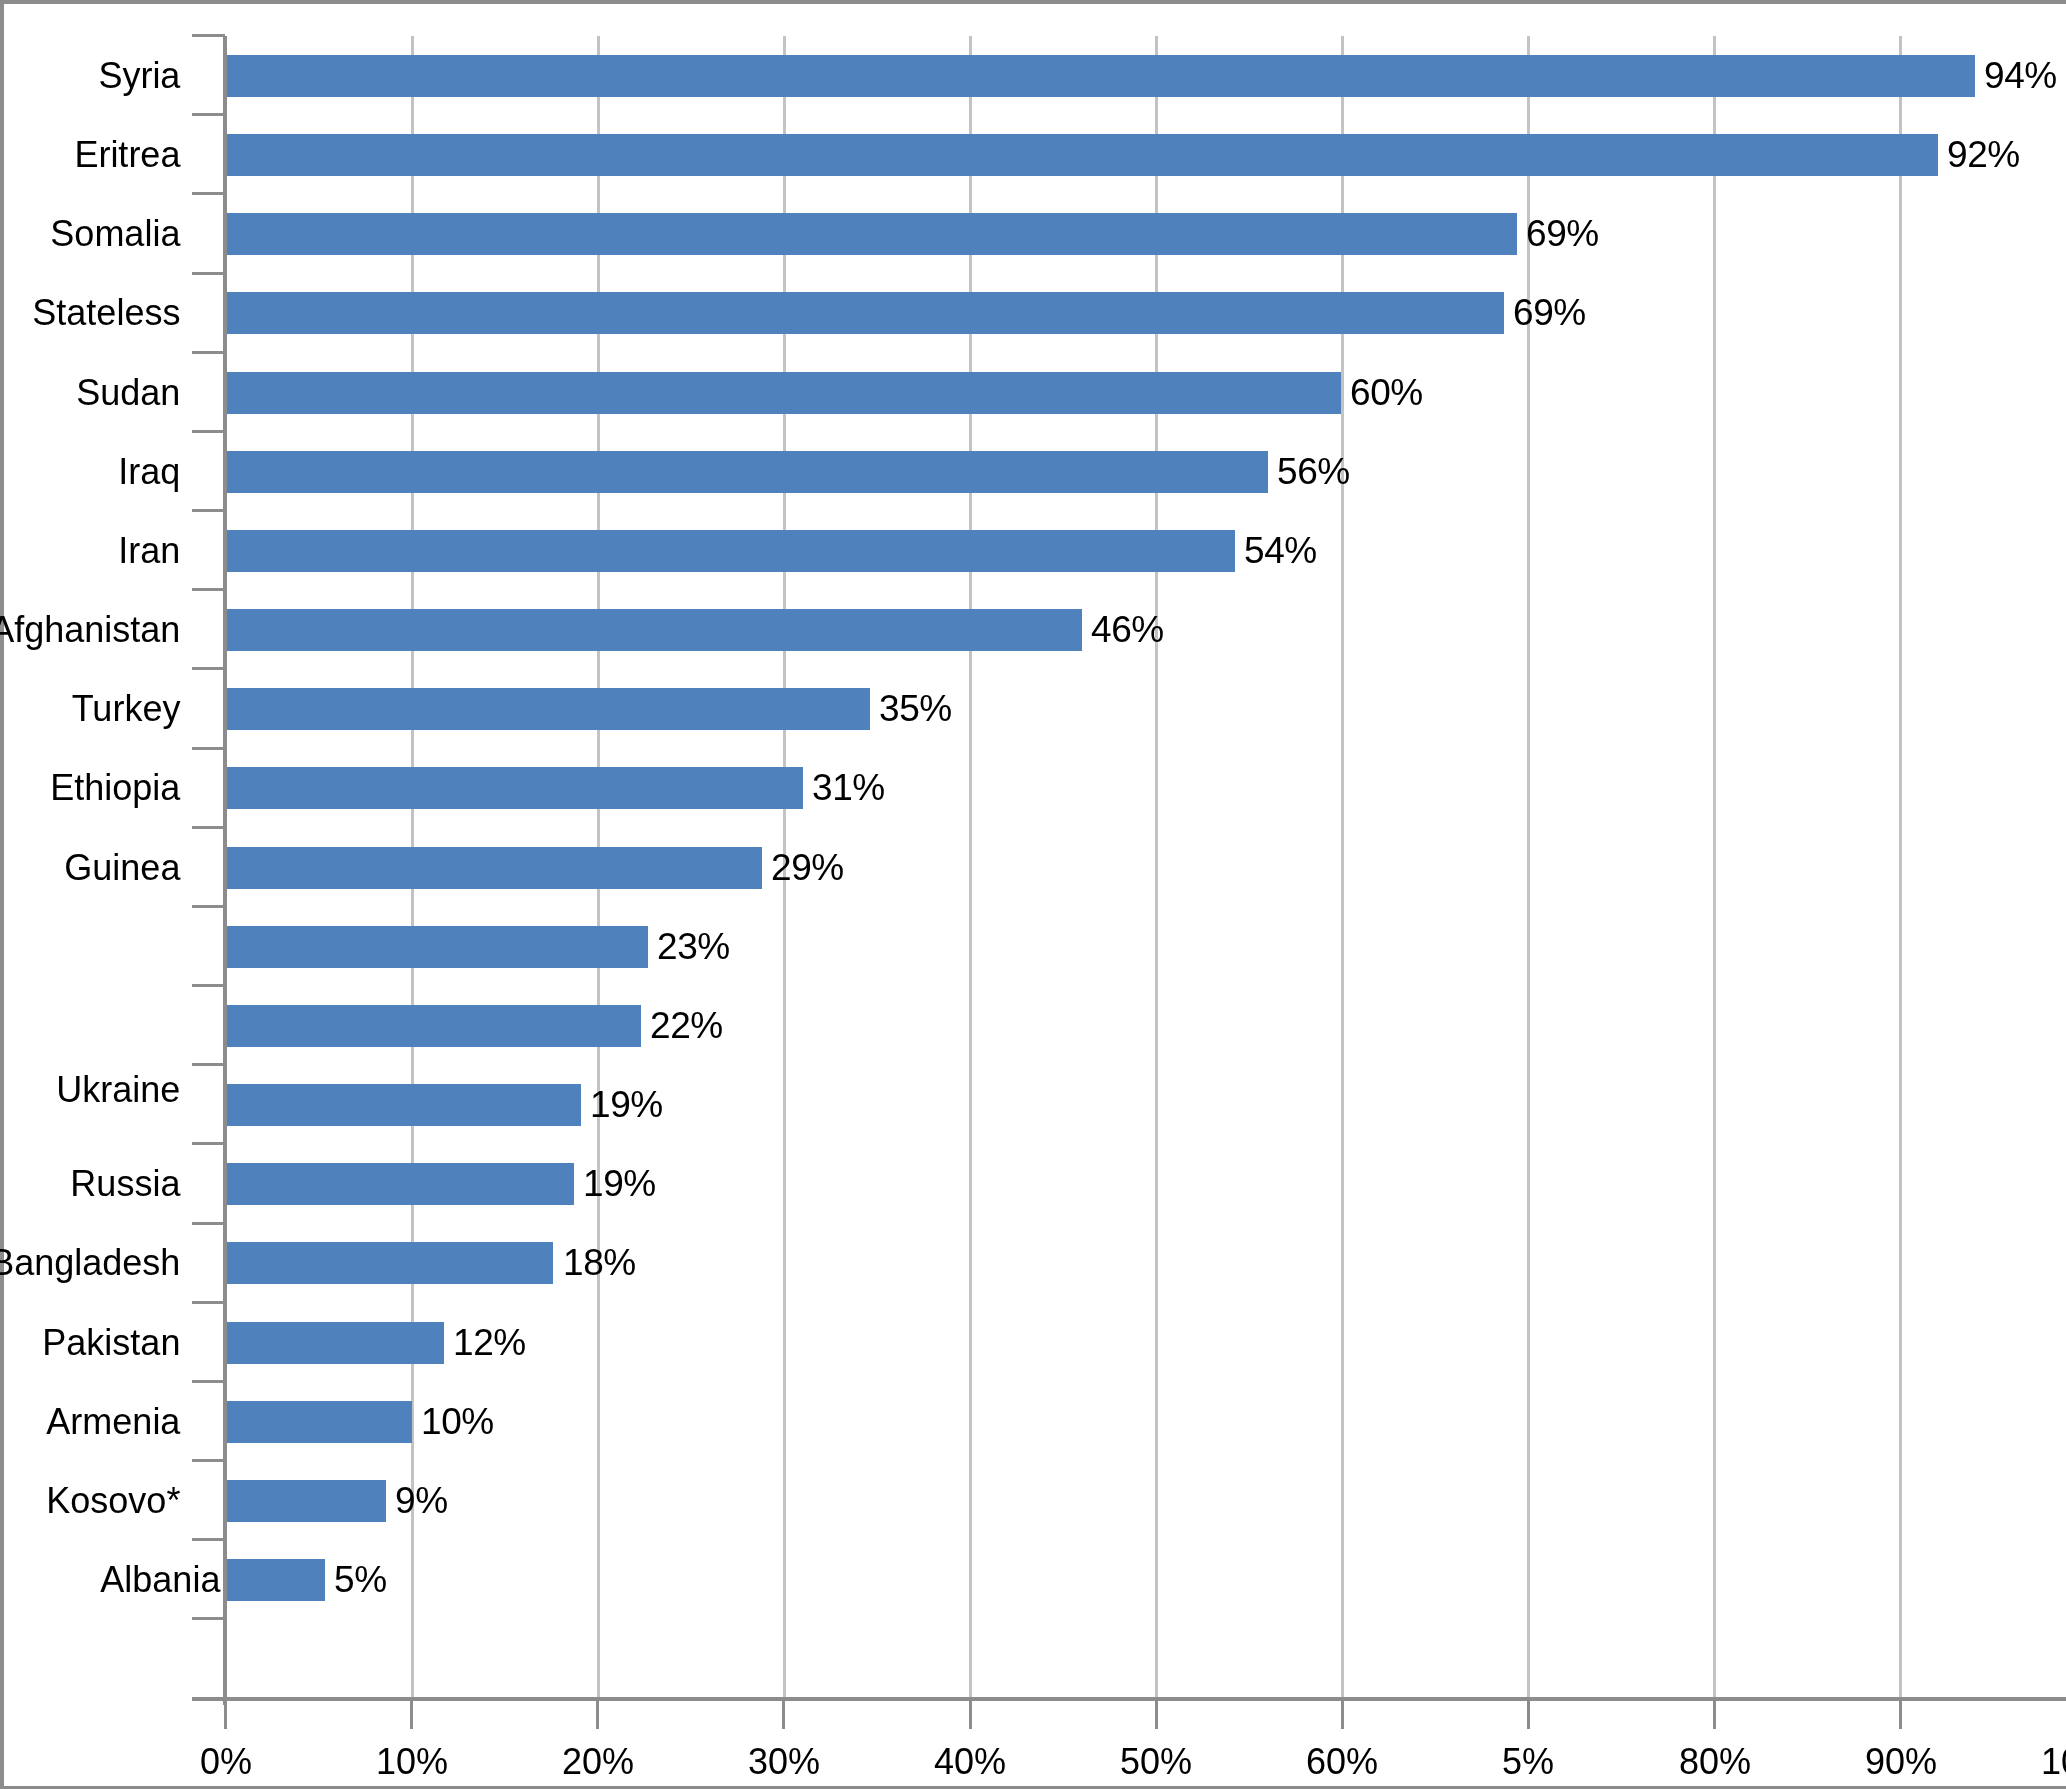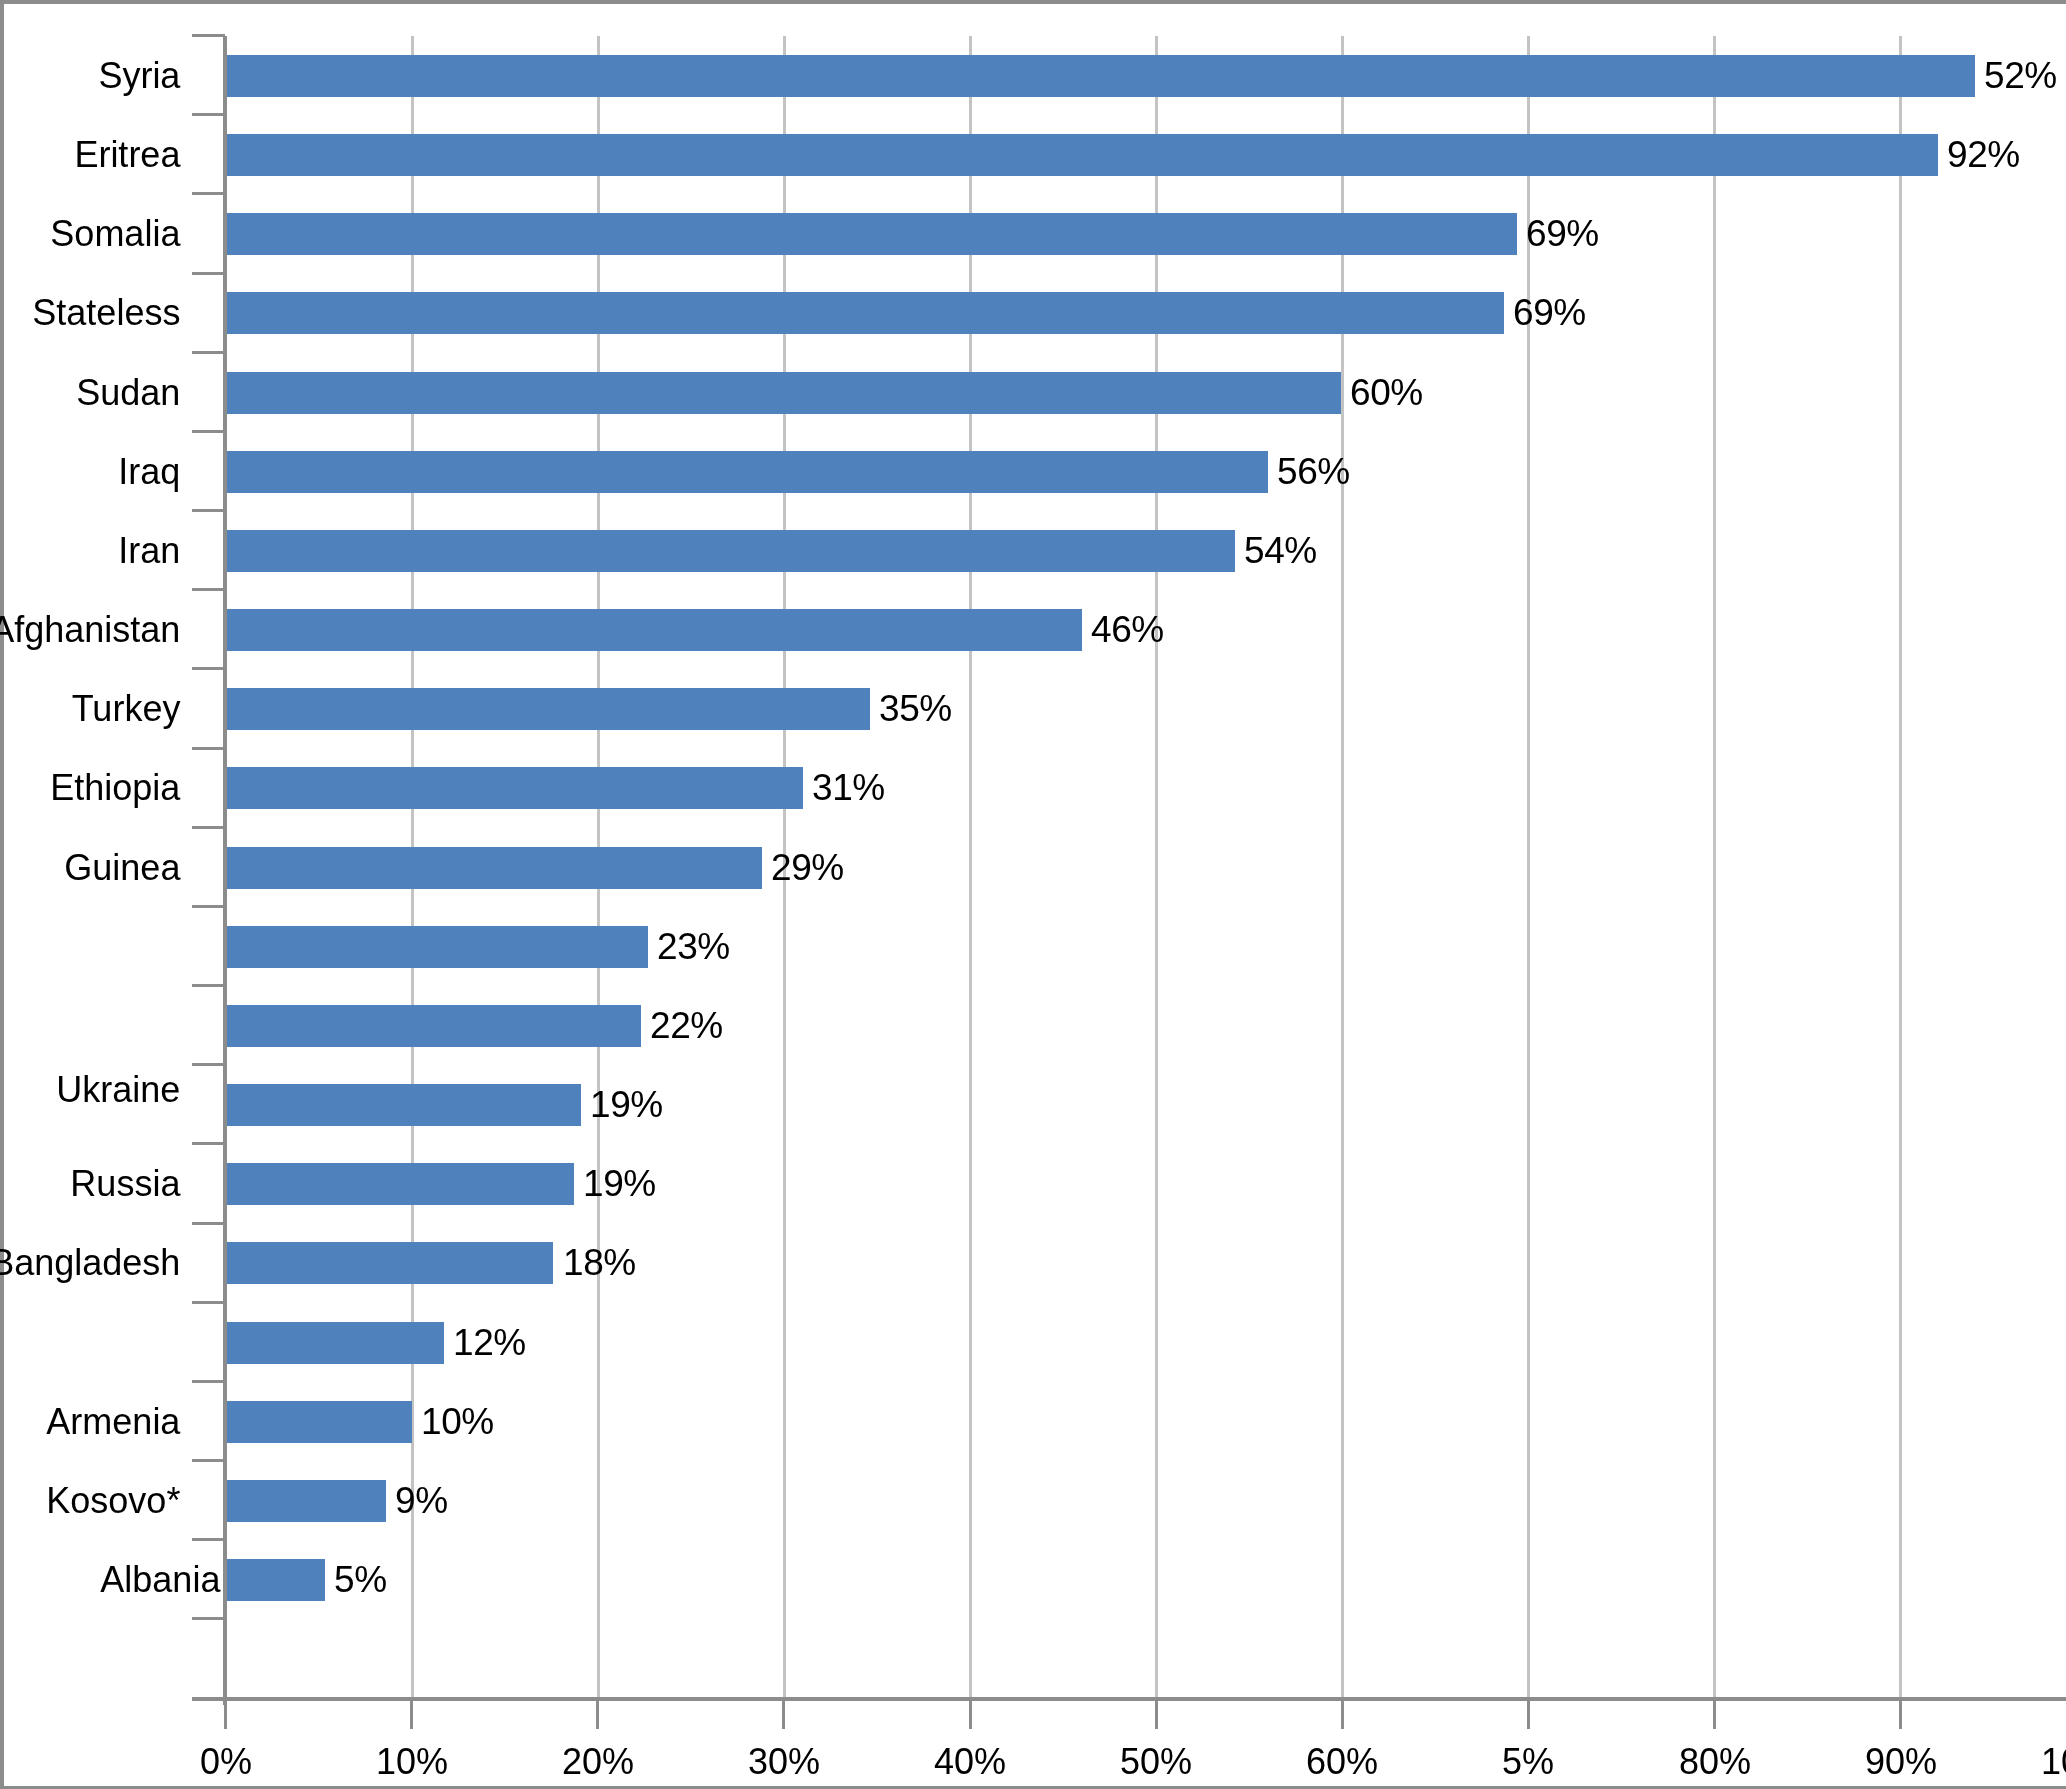--- a/index.html
+++ b/index.html
@@ -85,21 +85,21 @@
       <div class="gridline" style="left: 1151px; top: 32px; height: 1662px; background: rgb(195, 195, 195);"></div>
       <div class="gridline" style="left: 1337px; top: 32px; height: 1662px; background: rgb(195, 195, 195);"></div>
       <div class="gridline" style="left: 1523px; top: 32px; height: 1662px; background: rgb(195, 195, 195);"></div>
       <div class="gridline" style="left: 1709px; top: 32px; height: 1662px; background: rgb(195, 195, 195);"></div>
       <div class="gridline" style="left: 1895px; top: 32px; height: 1662px; background: rgb(195, 195, 195);"></div>
     </div>
 
   <div id="plot">
       <div class="row" style="top: 0px; height: 79px;">
         <div class="bar" style="width: 1749px; background: rgb(79, 129, 189);"></div>
-        <div class="bar-label" style="left: 1758px;">52%</div>
+        <div class="bar-label" style="left: 1758px;">94%</div>
       </div>
       <div class="row" style="top: 79px; height: 79px;">
         <div class="bar" style="width: 1712px; background: rgb(79, 129, 189);"></div>
         <div class="bar-label" style="left: 1721px;">92%</div>
       </div>
       <div class="row" style="top: 158px; height: 79px;">
         <div class="bar" style="width: 1291px; background: rgb(79, 129, 189);"></div>
         <div class="bar-label" style="left: 1300px;">69%</div>
       </div>
       <div class="row" style="top: 237px; height: 79px;">
@@ -220,20 +220,21 @@
       <div class="catrow" style="top: 317px; height: 79px;">Sudan</div>
       <div class="catrow" style="top: 396px; height: 79px;">Iraq</div>
       <div class="catrow" style="top: 475px; height: 79px;">Iran</div>
       <div class="catrow" style="top: 554px; height: 79px;">Afghanistan</div>
       <div class="catrow" style="top: 633px; height: 79px;">Turkey</div>
       <div class="catrow" style="top: 712px; height: 79px;">Ethiopia</div>
       <div class="catrow" style="top: 792px; height: 79px;">Guinea</div>
       <div class="catrow" style="top: 1014px; height: 79px; text-align: right;">Ukraine</div>
       <div class="catrow" style="top: 1108px; height: 79px;">Russia</div>
       <div class="catrow" style="top: 1187px; height: 79px;">Bangladesh</div>
+      <div class="catrow" style="top: 1267px; height: 79px;">Pakistan</div>
       <div class="catrow" style="top: 1346px; height: 79px;">Armenia</div>
       <div class="catrow" style="top: 1425px; height: 79px;">Kosovo*</div>
       <div class="catrow" style="top: 1504px; height: 79px; margin-left: 40px;">Albania</div>
     </div>
 
   <div class="xlabels" id="xlabels">
       <div class="xlabel" style="left: 222px;">0%</div>
       <div class="xlabel" style="left: 408px;">10%</div>
       <div class="xlabel" style="left: 594px;">20%</div>
       <div class="xlabel" style="left: 780px;">30%</div>

